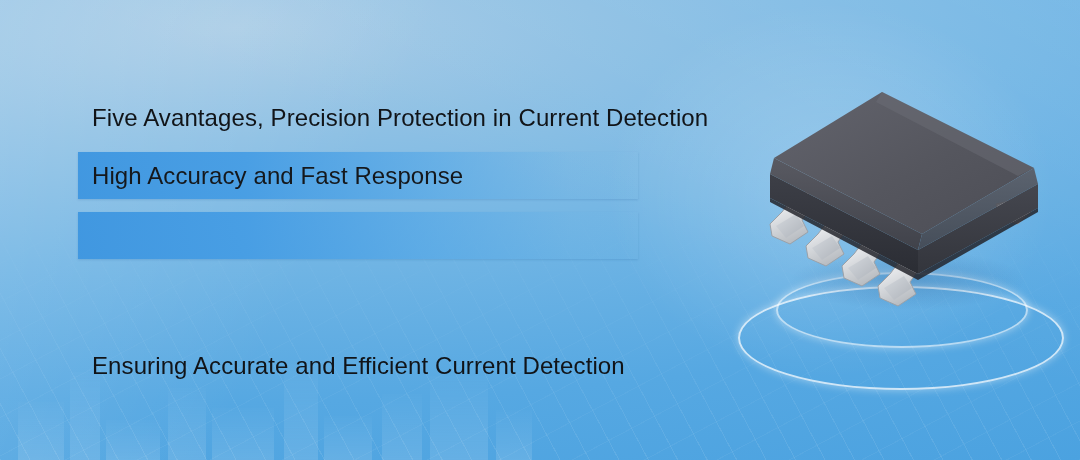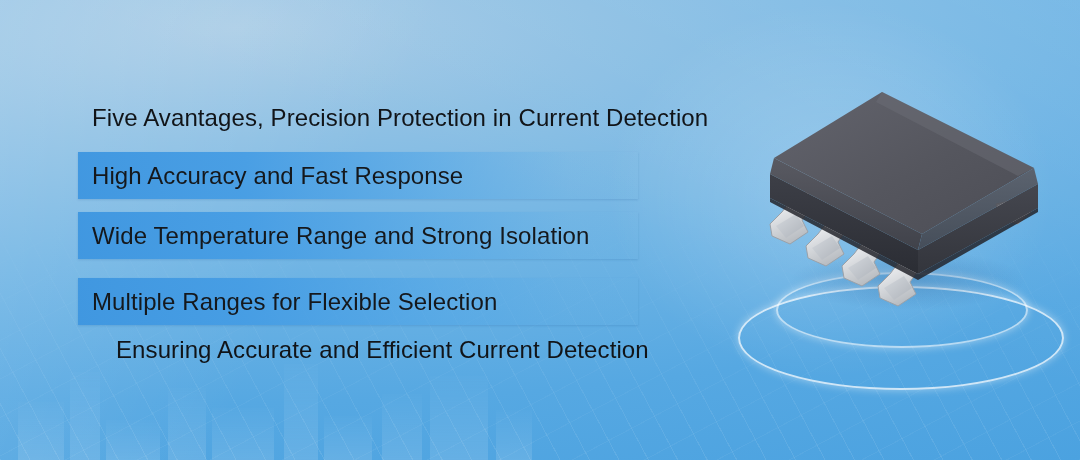--- a/index.html
+++ b/index.html
@@ -113,29 +113,24 @@
       <span class="label">Five Avantages, Precision Protection in Current Detection</span>
     </div>
 
     <div class="row" style="top:152px;text-align:right;">
       <span class="bar"></span>
       <span class="label">High Accuracy and Fast Response</span>
     </div>
 
     <div class="row" style="top:212px;">
       <span class="bar"></span>
-      <span class="label">Wide Temperature Range and Strong Isolation</span>
-    </div>
-
-    <div class="row" style="top:278px;">
-      <span class="bar"></span>
-      <span class="label">Multiple Ranges for Flexible Selection</span>
-    </div>
-
-    <div class="row plain" style="top:326px;margin-left:24px;">
+    </div>
+
+
+    <div class="row plain" style="top:342px;">
       <span class="label">Ensuring Accurate and Efficient Current Detection</span>
     </div>
 
   </div>
 
   <div class="chip-stage">
 
     <div class="ripple">
       <b class="r1"></b>
       <b class="r2"></b>

